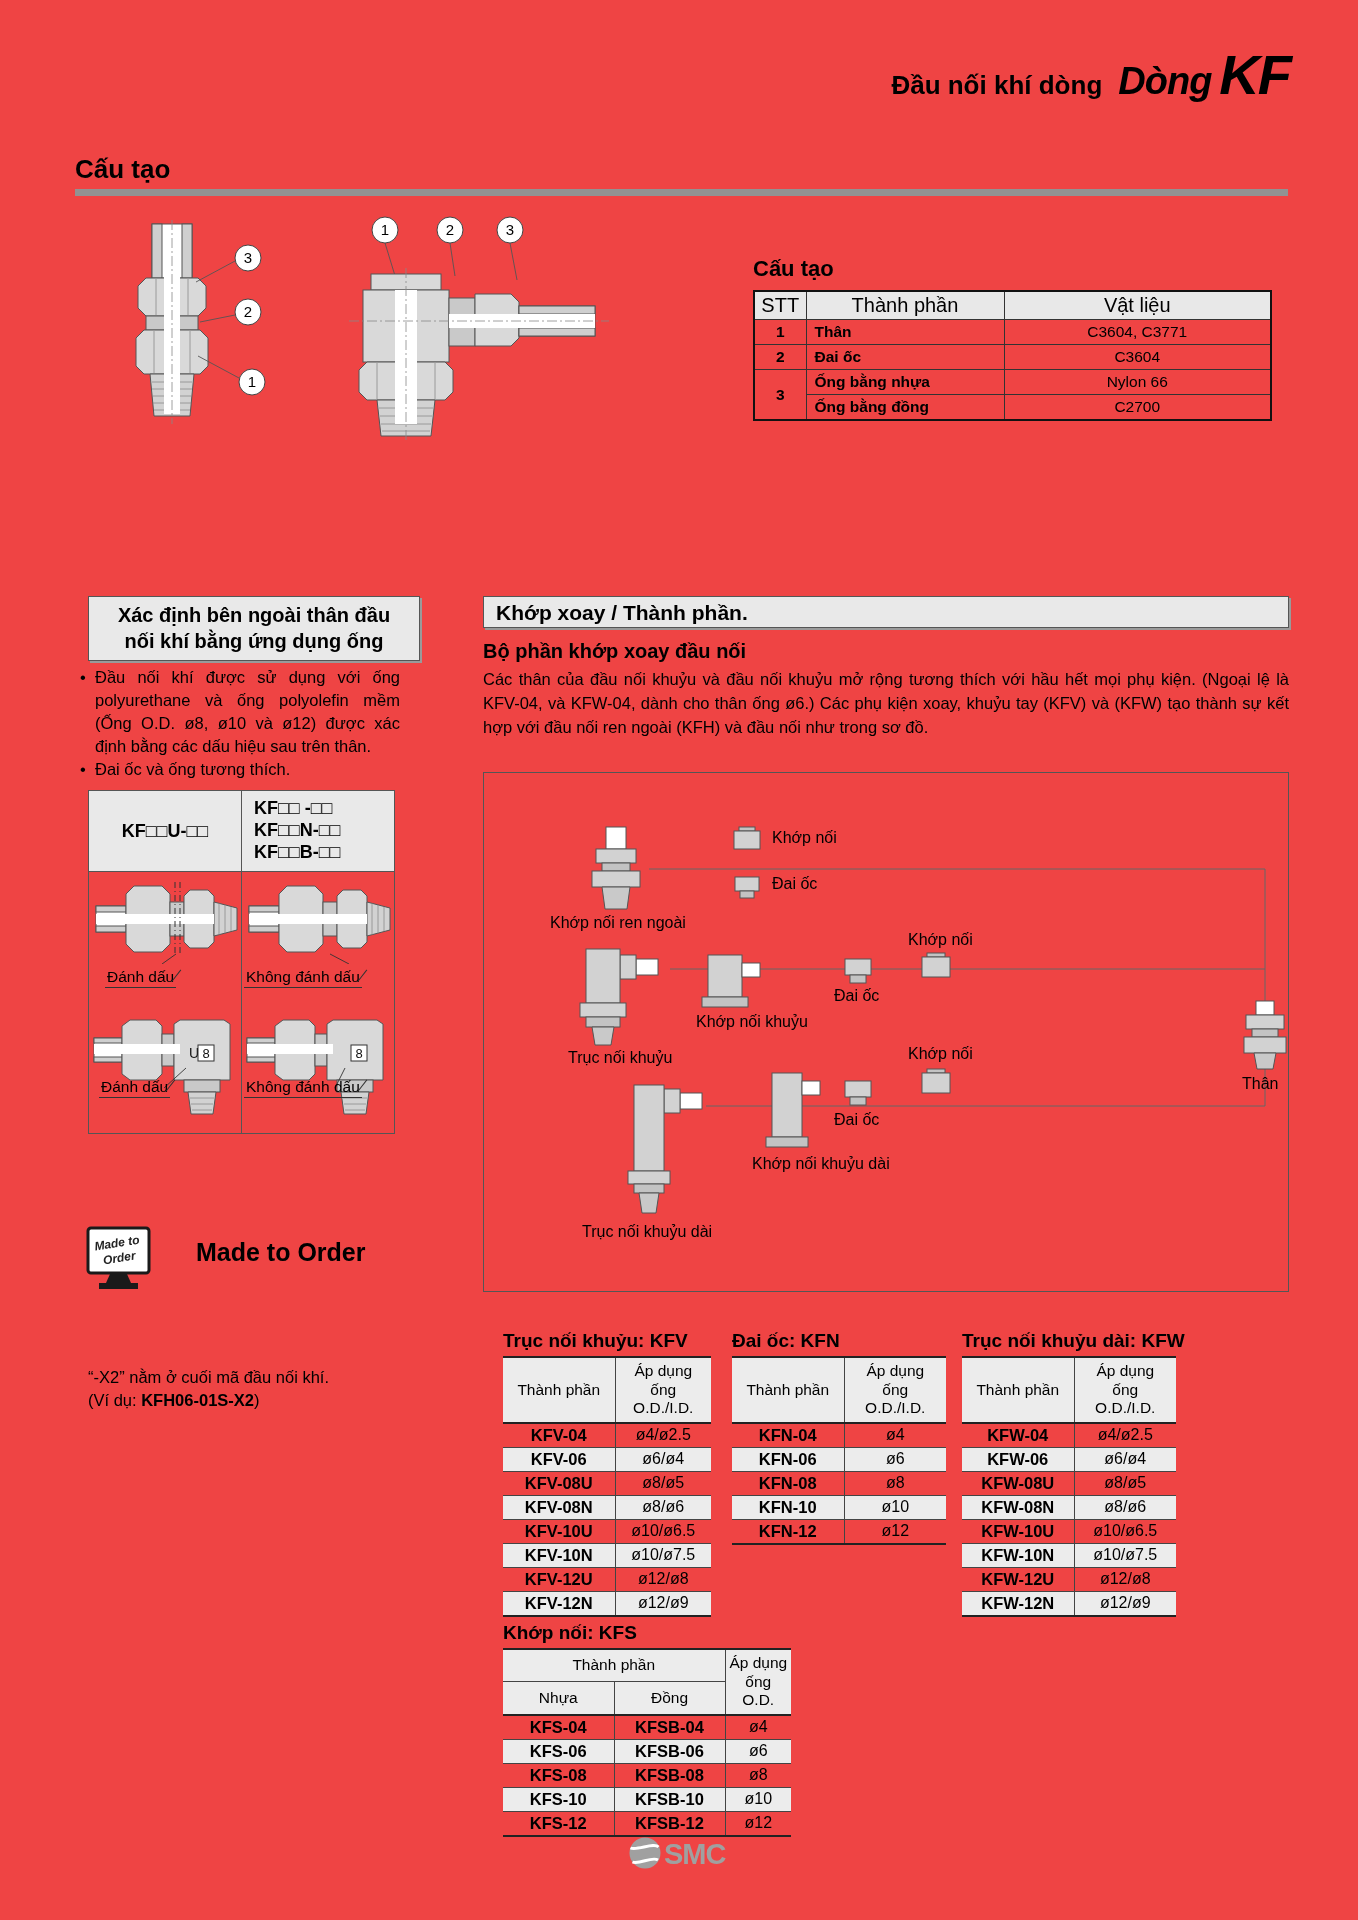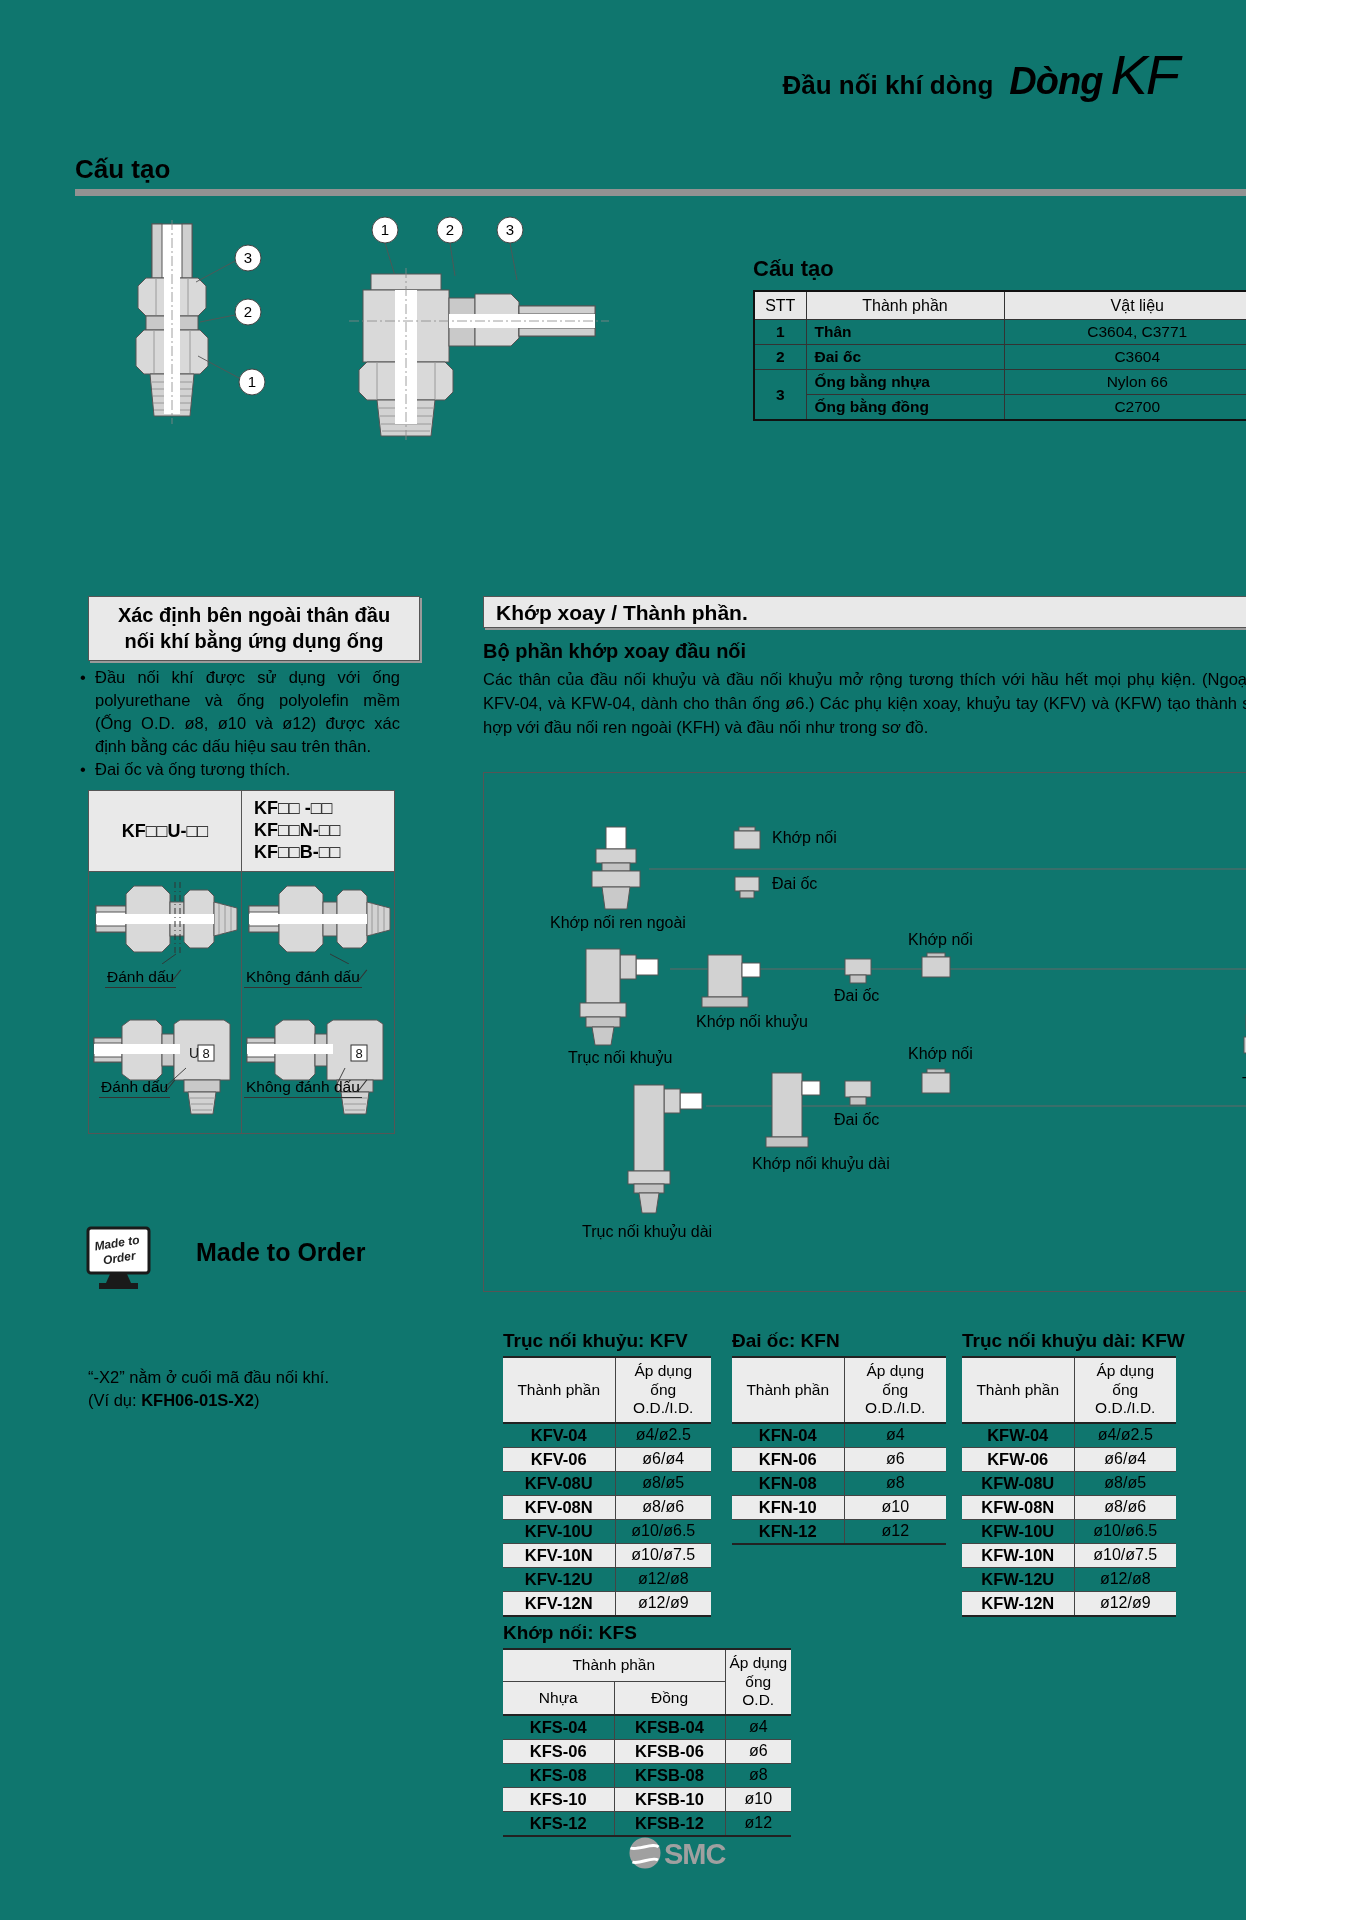--- a/index.html
+++ b/index.html
@@ -1,32 +1,32 @@
 <!DOCTYPE html>
 <html><head>
 <meta charset="utf-8">
 <style>
   html,body{margin:0;padding:0;background:#fff;}
-  #page{position:relative;width:1246px;height:1920px;background:#0f766e;overflow:hidden;
+  #page{position:relative;width:1358px;height:1920px;background:#ef4444;overflow:hidden;
         font-family:"Liberation Sans",sans-serif;color:#000;}
 
   
   .hdr{position:absolute;top:42px;right:68px;display:flex;align-items:baseline;gap:16px;}
   .hdr-pre{font-size:26px;font-weight:bold;}
   .hdr-series{font-size:38px;font-weight:bold;font-style:italic;letter-spacing:-1px;}
-  .hdr-code{font-size:56px;font-weight:normal;font-style:italic;letter-spacing:-2px;margin-left:-8px;}
+  .hdr-code{font-size:56px;font-weight:bold;font-style:italic;letter-spacing:-2px;margin-left:-8px;}
 
   
   .sec-head{position:absolute;left:75px;top:154px;font-size:26px;font-weight:bold;}
   .sec-rule{position:absolute;left:75px;top:189px;width:1213px;height:7px;background:#929292;}
 
   
   .ct-title{position:absolute;left:753px;top:256px;font-size:22px;font-weight:bold;}
   .ct-table{position:absolute;left:753px;top:290px;width:517px;border-collapse:collapse;table-layout:fixed;border:2px solid #111;}
-  .ct-table th{background:#e8e8e8;font-weight:normal;font-size:16px;border:1.2px solid #333;height:25px;margin-left:42px;}
+  .ct-table th{background:#e8e8e8;font-weight:normal;font-size:20px;border:1.2px solid #333;height:25px;margin-left:42px;}
   .ct-table td{border:1.2px solid #333;font-size:15.5px;height:22px;}
   .c-stt{text-align:center;font-weight:bold;font-size:16px;}
   .c-part{font-weight:bold;padding-left:8px;font-size:16px;}
   .c-mat{text-align:center;}
 
   
   .fig{position:absolute;}
   .fig-straight{left:100px;top:220px;}
   .fig-elbow{left:325px;top:212px;}
 

